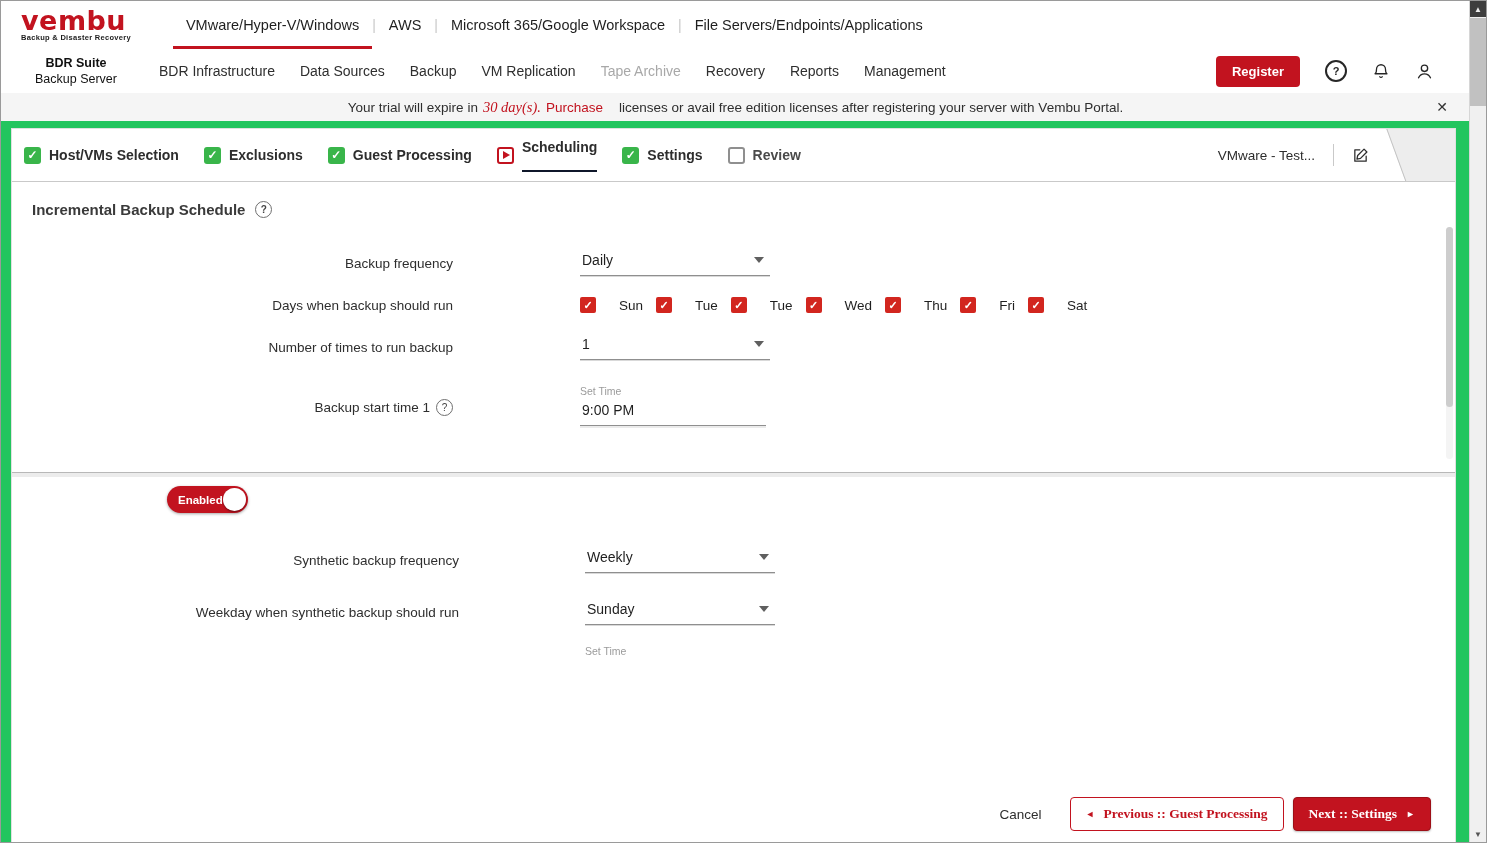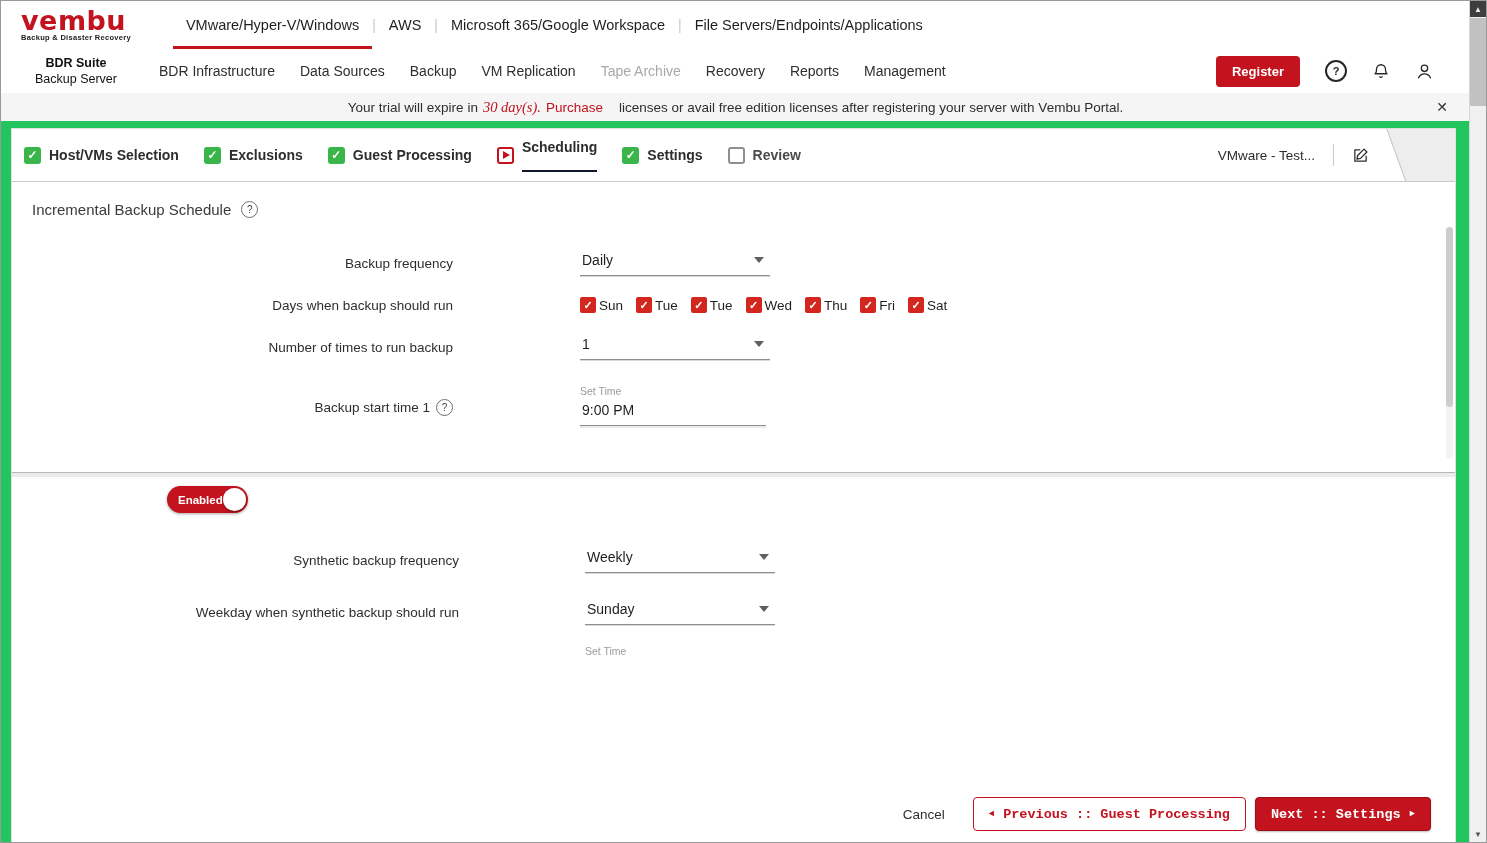--- a/index.html
+++ b/index.html
@@ -64,32 +64,32 @@
   .play{width:0;height:0;border-left:7px solid var(--brand-red);border-top:4.5px solid transparent;border-bottom:4.5px solid transparent;margin-left:2px;}
   .chk-empty{background:#fff;border:2px solid #8f8f8f;}
 
   .job-tab{position:absolute;right:86px;top:0;bottom:0;display:flex;align-items:center;z-index:2;background:#fff;padding-left:14px;cursor:pointer;}
   .job-tab-label{font-size:13.5px;color:#2d2d2d;white-space:nowrap;}
   .job-tab-sep{width:1px;height:22px;background:#c9c9c9;margin:0 18px;}
   .tab-corner{position:absolute;right:-26px;top:0;height:53px;width:84px;background:#ededed;border-left:1px solid #c2c2c2;transform:skewX(20deg);z-index:1;}
 
   
   .content{position:relative;}
-  .sec-title{margin:19px 0 0 20px;display:flex;align-items:flex-end;gap:10px;font-size:15px;color:#3a3a3a;}
+  .sec-title{margin:19px 0 0 20px;display:flex;align-items:flex-end;gap:10px;font-size:15px;color:#3a3a3a;font-weight:bold;}
   .help{width:15px;height:15px;border:1px solid #6f6f6f;border-radius:50%;display:inline-flex;align-items:center;
         justify-content:center;font-size:10px;color:#444;cursor:pointer;flex:0 0 auto;}
   .help::after{content:"?";}
   .form{margin-top:24px;}
   .frow{display:flex;align-items:center;min-height:42px;}
   .flabel{width:441px;text-align:right;font-size:13.5px;color:#2e2e2e;display:flex;justify-content:flex-end;align-items:center;gap:6px;}
   .fctrl{margin-left:127px;display:flex;align-items:center;}
   .ddl{width:182px;display:flex;align-items:center;justify-content:space-between;border-bottom:1px solid #8f8f8f;
        box-shadow:0 1px 0 rgba(0,0,0,.15);padding:2px 6px 7px 2px;font-size:14px;color:#1f1f1f;cursor:pointer;}
   .caret{width:0;height:0;border-left:5px solid transparent;border-right:5px solid transparent;border-top:6px solid #5f5f5f;}
-  .day{display:flex;align-items:center;gap:3px;margin-right:13px;cursor:pointer;}
+  .day{display:flex;align-items:center;gap:23px;margin-right:13px;cursor:pointer;}
   .chk-red{width:16px;height:16px;border-radius:2px;background:var(--checkbox-red);color:#fff;font-size:11px;font-weight:bold;
            display:flex;align-items:center;justify-content:center;}
   .chk-red::after{content:"\2713";}
   .day-label{font-size:13.5px;color:#1f1f1f;}
   .stack{display:flex;flex-direction:column;}
   .mini-label{font-size:10.5px;color:#9b9b9b;margin-bottom:3px;}
   .time-input{width:182px;border-bottom:1px solid #8f8f8f;box-shadow:0 2px 0 rgba(0,0,0,.08);font-size:14px;
               color:#1f1f1f;padding:2px 2px 7px 2px;cursor:text;}
   .frow.tall{align-items:flex-end;min-height:58px;}
   .frow.tall .flabel{padding-bottom:10px;}
@@ -105,21 +105,21 @@
   .toggle-knob{position:absolute;right:2px;top:2px;width:23px;height:23px;background:#fff;border-radius:50%;box-shadow:0 1px 2px rgba(0,0,0,.4);}
   .synth-form{margin-top:26px;}
   .synth-form .flabel{width:447px;}
   .synth-form .fctrl{margin-left:126px;}
   .synth-form .frow + .frow{margin-top:10px;}
   .synth-settime{margin-top:12px;margin-left:573px;font-size:10.5px;color:#9b9b9b;}
 
   
   .actions{position:absolute;right:24px;bottom:11px;display:flex;align-items:center;}
   .cancel-link{font-size:13.5px;color:#2e2e2e;margin-right:28px;cursor:pointer;}
-  .btn{display:flex;align-items:center;gap:9px;border-radius:4px;font-family:Liberation Mono, monospace;font-size:13.5px;font-weight:bold;
+  .btn{display:flex;align-items:center;gap:9px;border-radius:4px;font-family:Liberation Serif, serif;font-size:13.5px;font-weight:bold;
        padding:0 15px;height:34px;cursor:pointer;}
   .btn-prev{background:#fff;border:1px solid var(--brand-red);color:var(--brand-red);margin-right:9px;}
   .btn-next{background:var(--brand-red);border:1px solid #9d0f17;color:#fff;box-shadow:0 1px 2px rgba(0,0,0,.25);}
   .tri{font-size:9px;line-height:1;}
   .tri-left::after{content:"\25C4";}
   .tri-right::after{content:"\25BA";}
 
   
   .inner-scroll{position:absolute;top:98px;right:2px;width:7px;height:232px;background:#f4f4f4;border-radius:4px;}
   .is-thumb{width:7px;height:180px;background:#cdcdcd;border-radius:4px;}

